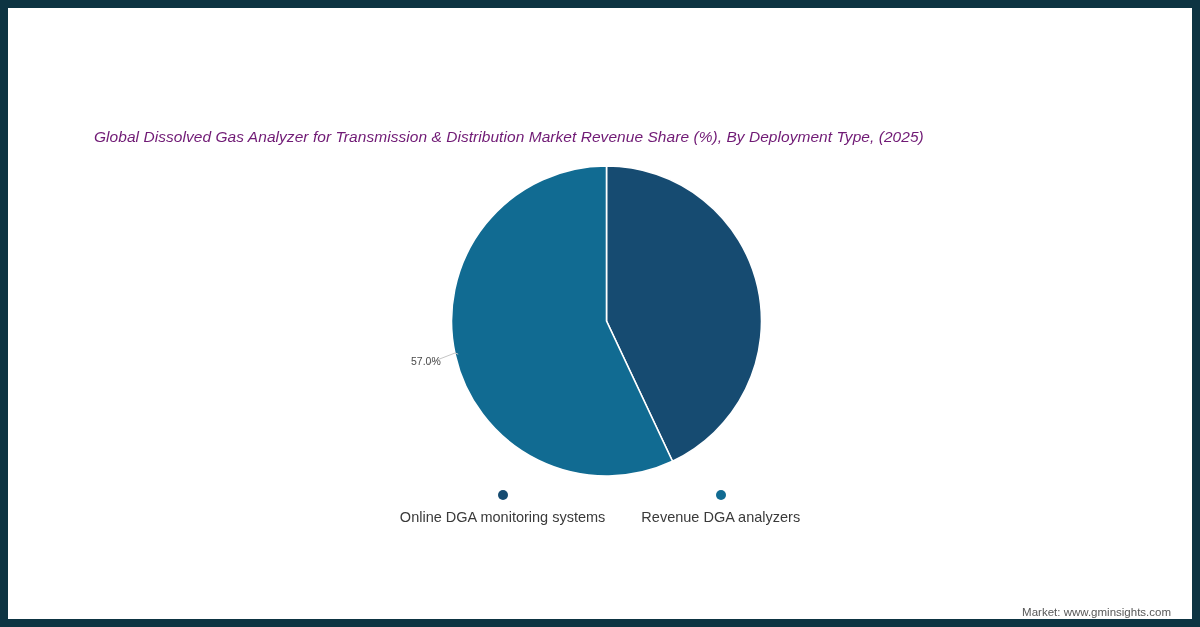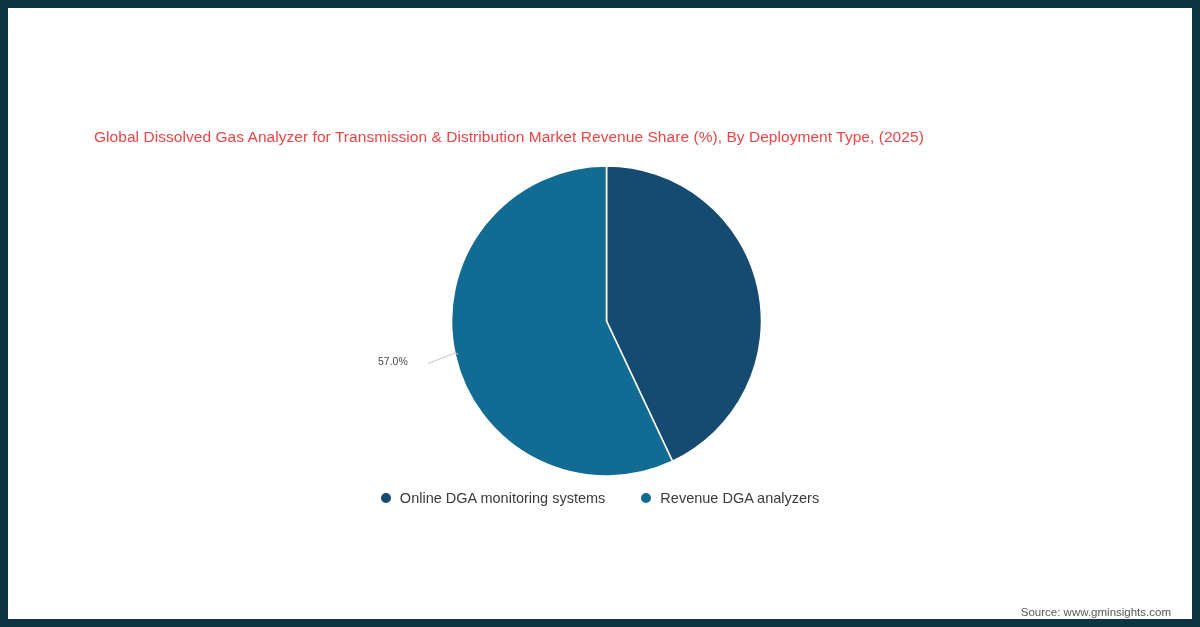--- a/index.html
+++ b/index.html
@@ -30,23 +30,24 @@
     width: 1184px;
     height: 611px;
   }
   .chart-title {
     position: absolute;
     left: 86px;
     top: 119px;
     width: 1030px;
     font-size: 15.5px;
     line-height: 20px;
-    color: #ef4444;
+    color: #701a75;
     letter-spacing: 0.05px;
     white-space: nowrap;
+    font-style: italic;
   }
   .pie-wrap {
     position: absolute;
     left: 0;
     top: 0;
     width: 1184px;
     height: 611px;
   }
   .pie-svg {
     position: absolute;
@@ -65,20 +66,21 @@
     top: 482px;
     width: 1184px;
     display: flex;
     flex-direction: row;
     justify-content: center;
     align-items: center;
     gap: 36px;
   }
   .legend-item {
     display: flex;
+    flex-direction: column;
     align-items: center;
     gap: 9px;
   }
   .legend-dot {
     width: 10px;
     height: 10px;
     border-radius: 50%;
     display: block;
     flex: 0 0 auto;
   }
@@ -108,30 +110,30 @@
       <svg class="pie-svg" width="1184" height="611" viewBox="0 0 1184 611">
         <g>
           <path id="slice-0" stroke="#ffffff" stroke-width="1.6" d="M 598.5 313 L 598.50 158.00 A 155 155 0 0 1 664.50 453.25 Z" fill="#164b71"></path>
           <path id="slice-1" stroke="#ffffff" stroke-width="1.6" d="M 598.5 313 L 664.50 453.25 A 155 155 0 1 1 598.50 158.00 Z" fill="#116b92"></path>
         </g>
         <g>
           <polyline id="leader-0" fill="none" stroke="#c6c6c6" stroke-width="1" points="450.2,346.2 447,345 420,355.5"></polyline>
         </g>
       </svg>
 
-      <div class="slice-label" id="label-0" style="left:370px; top:347px;text-align:center;">57.0%</div>
+      <div class="slice-label" id="label-0" style="left:403px; top:347px;text-align:center;">57.0%</div>
     </div>
 
     <div class="legend">
       <div class="legend-item">
         <span class="legend-dot" id="legend-dot-0" style="background: rgb(22, 75, 113);"></span>
         <span class="legend-label">Online DGA monitoring systems</span>
       </div>
       <div class="legend-item">
         <span class="legend-dot" id="legend-dot-1" style="background: rgb(17, 107, 146);"></span>
         <span class="legend-label">Revenue DGA analyzers</span>
       </div>
     </div>
 
-    <div class="source">Source: www.gminsights.com</div>
+    <div class="source">Market: www.gminsights.com</div>
 
   </div>
 </div>
 
 </body></html>

